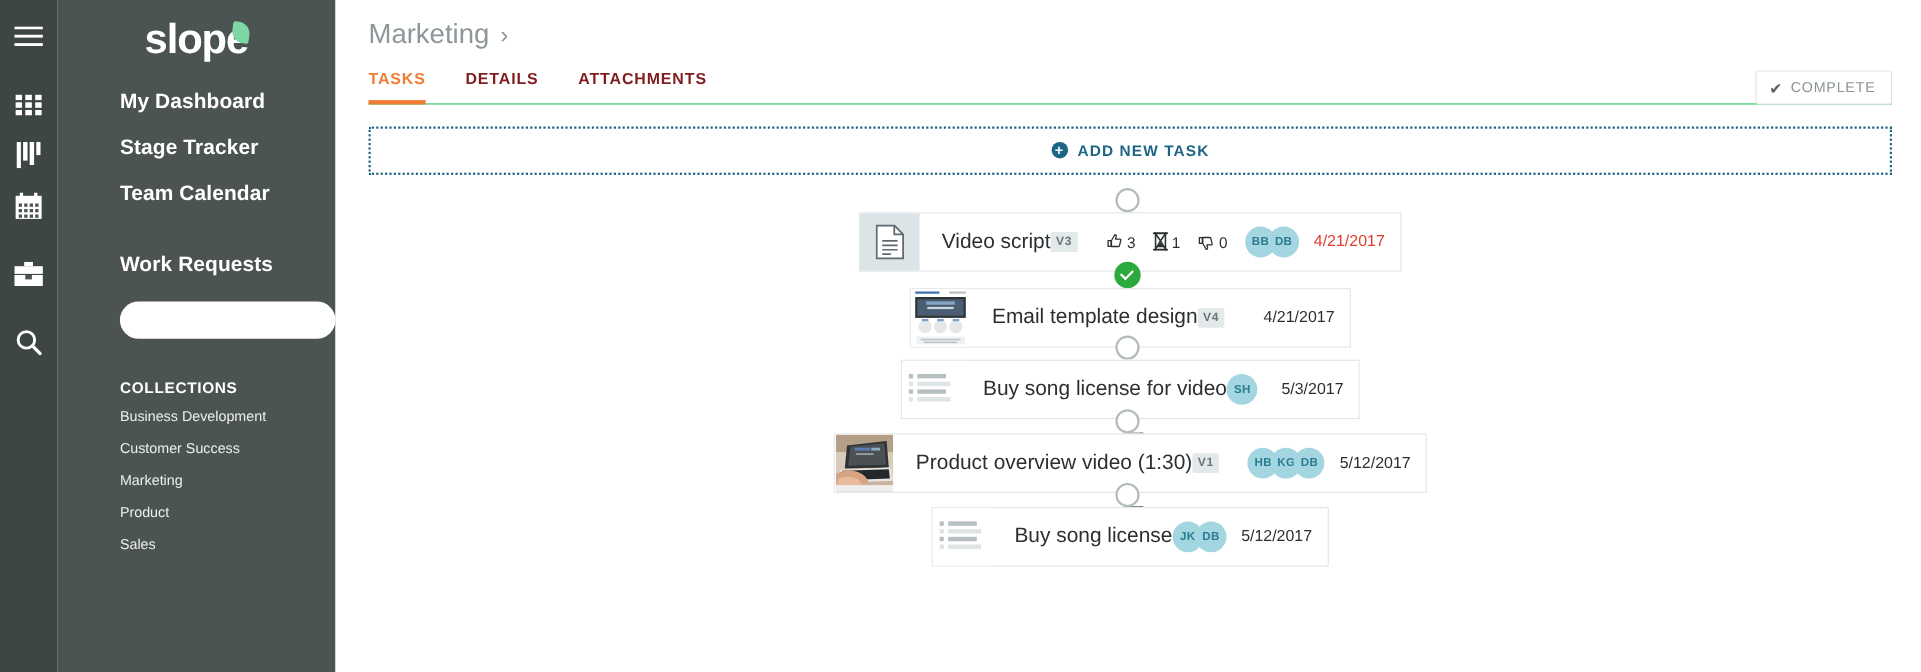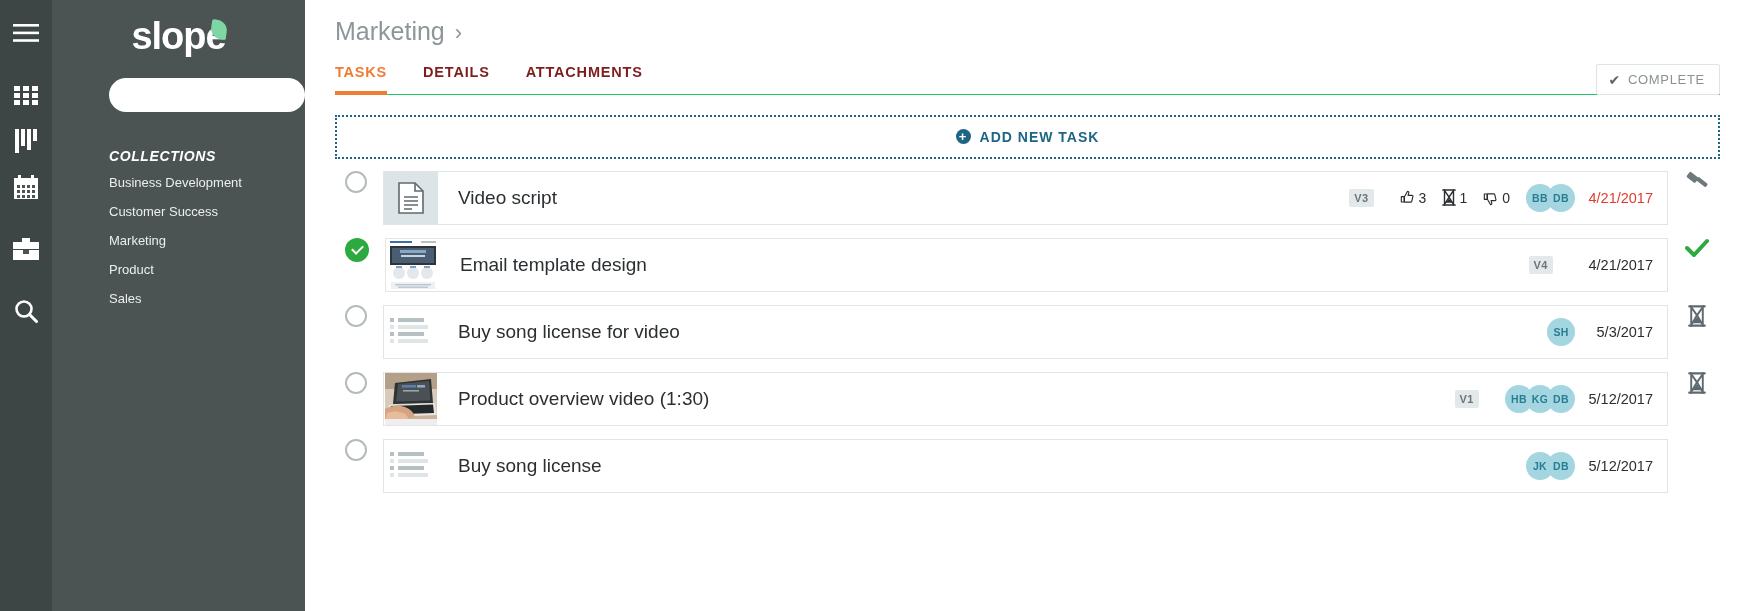--- a/index.html
+++ b/index.html
@@ -66,21 +66,21 @@
     width: 196px; height: 34px;
     border-radius: 17px; border: none;
     background: #ffffff;
     padding: 0 14px;
     font-size: 14px;
     font-family: "Liberation Sans", sans-serif;
     outline: none;
   }
   .collections-title {
     font-size: 14px; font-weight: 700; letter-spacing: 0.6px;
-    color: #ffffff; padding: 36px 0 4px 57px; font-style: italic;
+    color: #ffffff; padding: 36px 0 4px 57px;
   }
   .coll-item {
     display: block; color: #eceeee;
     font-size: 13px; font-weight: 400;
     padding: 7px 0 7px 57px;
     text-decoration: none; cursor: pointer;
   }
 
   
   .main {
@@ -132,23 +132,24 @@
     cursor: pointer; margin-bottom: 12px;
   }
   .add-task .plus {
     display: inline-flex; align-items: center; justify-content: center;
     width: 15px; height: 15px; border-radius: 50%;
     background: #1d6585; color: #fff; font-size: 13px; font-weight: 700;
     margin-right: 9px; line-height: 1;
   }
 
   .task-row {
-    display: flex; align-items: flex-start;
+    display: flex; align-items: center;
     height: 54px; margin-bottom: 13px;
     padding-left: 0;
+    flex-direction: column;
   }
   .status-circle {
     width: 22px; height: 22px; border-radius: 50%;
     border: 2px solid #b4bbbd; background: #fff;
     flex: 0 0 22px; margin: 0 16px 0 10px; cursor: pointer;
   }
   .status-circle.done {
     border: none; background: #2caa3f;
     display: flex; align-items: center; justify-content: center;
     width: 24px; height: 24px; flex: 0 0 24px;
@@ -286,20 +287,26 @@
       </svg>
     </div>
   </div>
 
   <div class="sidebar">
     <div class="logo">
       <span class="logo-text">slope</span>
       <span class="logo-leaf" style="position:absolute;left:159px;top:20px;"></span>
     </div>
 
+    <div class="nav-main">
+      <a class="nav-item">My Dashboard</a>
+      <a class="nav-item">Stage Tracker</a>
+      <a class="nav-item">Team Calendar</a>
+      <a class="nav-item spaced">Work Requests</a>
+    </div>
 
     <div class="search-wrap">
       <input class="search-input" type="text" placeholder="" style="">
     </div>
 
     <div class="collections-title">COLLECTIONS</div>
     <a class="coll-item">Business Development</a>
     <a class="coll-item">Customer Success</a>
     <a class="coll-item">Marketing</a>
     <a class="coll-item">Product</a>

